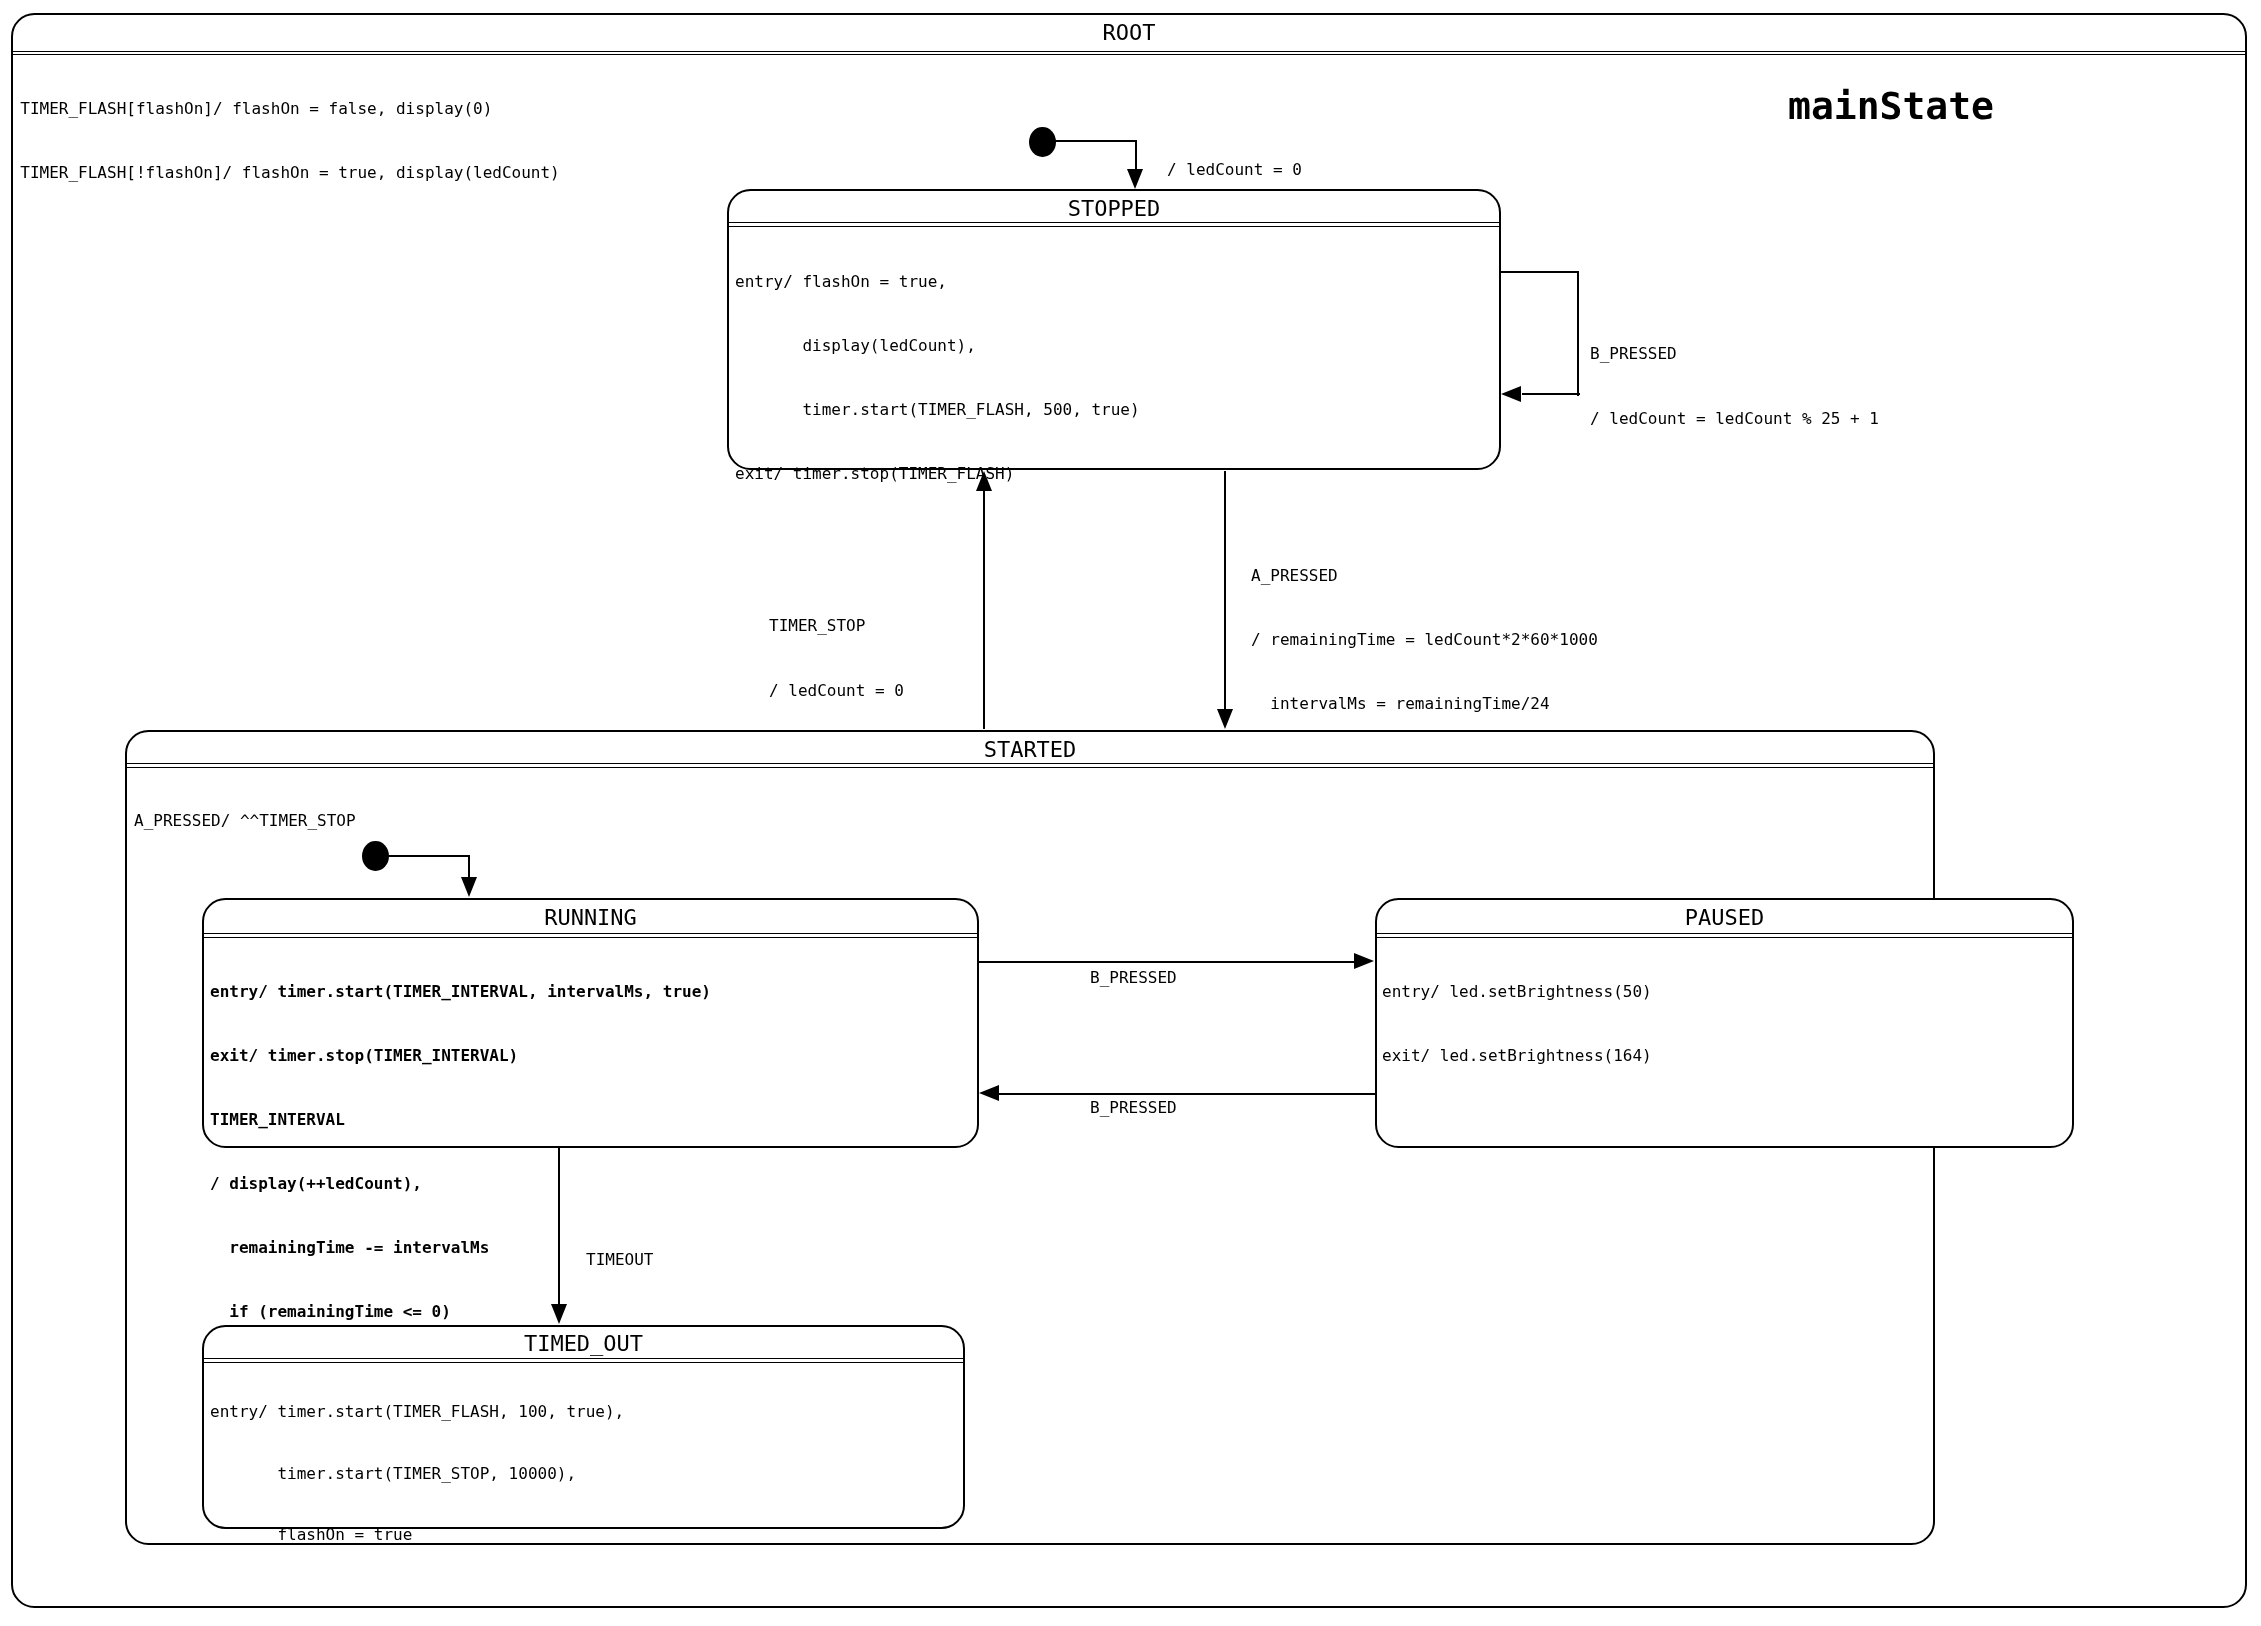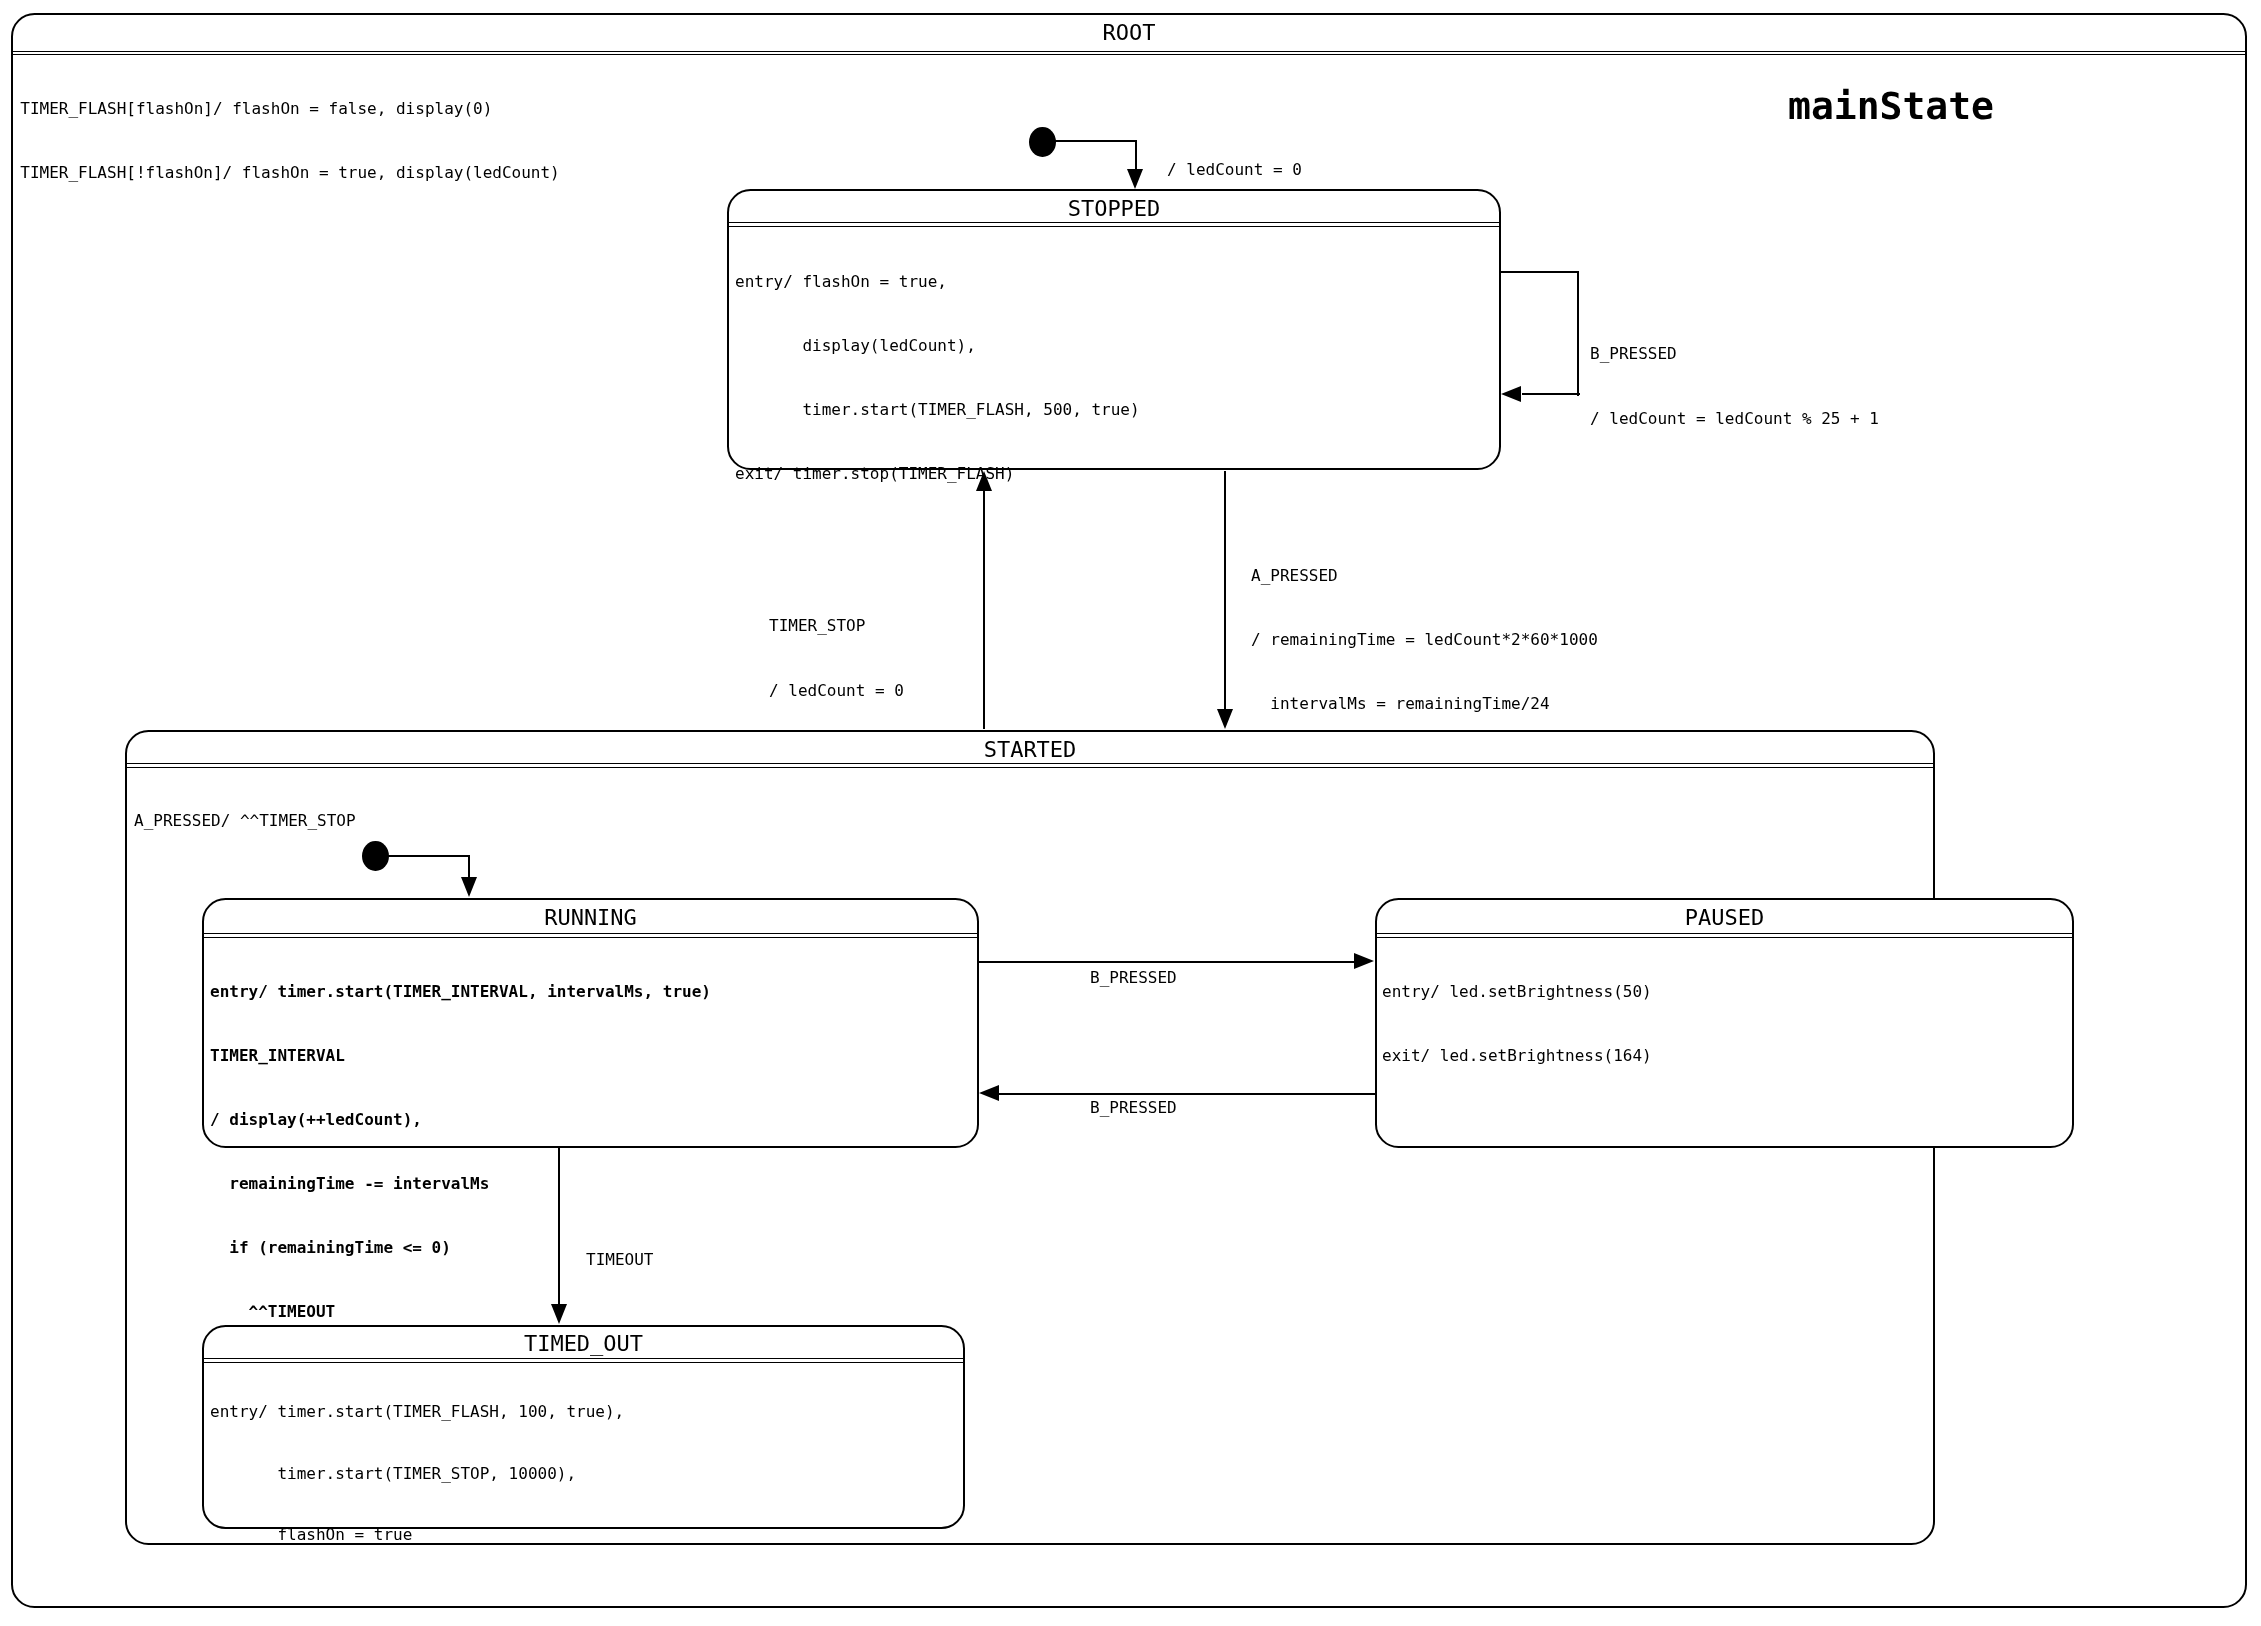--- a/index.html
+++ b/index.html
@@ -123,20 +123,21 @@
   <div class="edge" style="left:375px; top:855px; width:95px; height:2.3px;"></div>
   <div class="edge" style="left:468px; top:855px; width:2.3px; height:24px;"></div>
   <div class="arr down" style="left:461px; top:877px;"></div>
 
   <div class="state" style="left:202px; top:898px; width:777px; height:250px;">
     <div class="title">RUNNING</div>
     <div class="sep" style="top:33px;"></div>
   </div>
   <div class="code" style="left:210px; top:941px;font-weight:bold;">
     <div class="line">entry/ timer.start(TIMER_INTERVAL, intervalMs, true)</div>
+    <div class="line">exit/ timer.stop(TIMER_INTERVAL)</div>
     <div class="line">TIMER_INTERVAL</div>
     <div class="line">/ display(++ledCount),</div>
     <div class="line">  remainingTime -= intervalMs</div>
     <div class="line">  if (remainingTime &lt;= 0)</div>
     <div class="line">    ^^TIMEOUT</div>
   </div>
 
   <div class="state" style="left:1375px; top:898px; width:699px; height:250px;padding-left:41px;">
     <div class="title">PAUSED</div>
     <div class="sep" style="top:33px;"></div>

